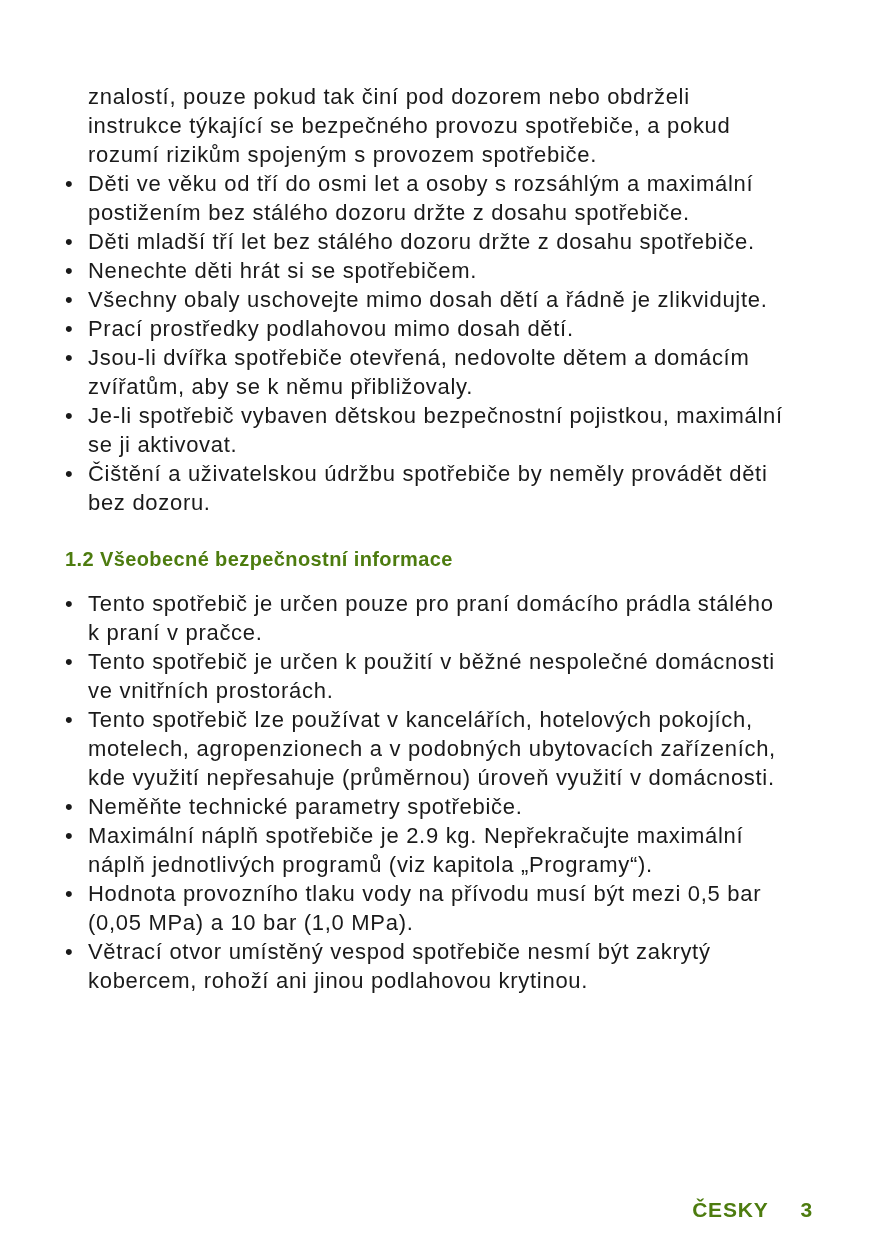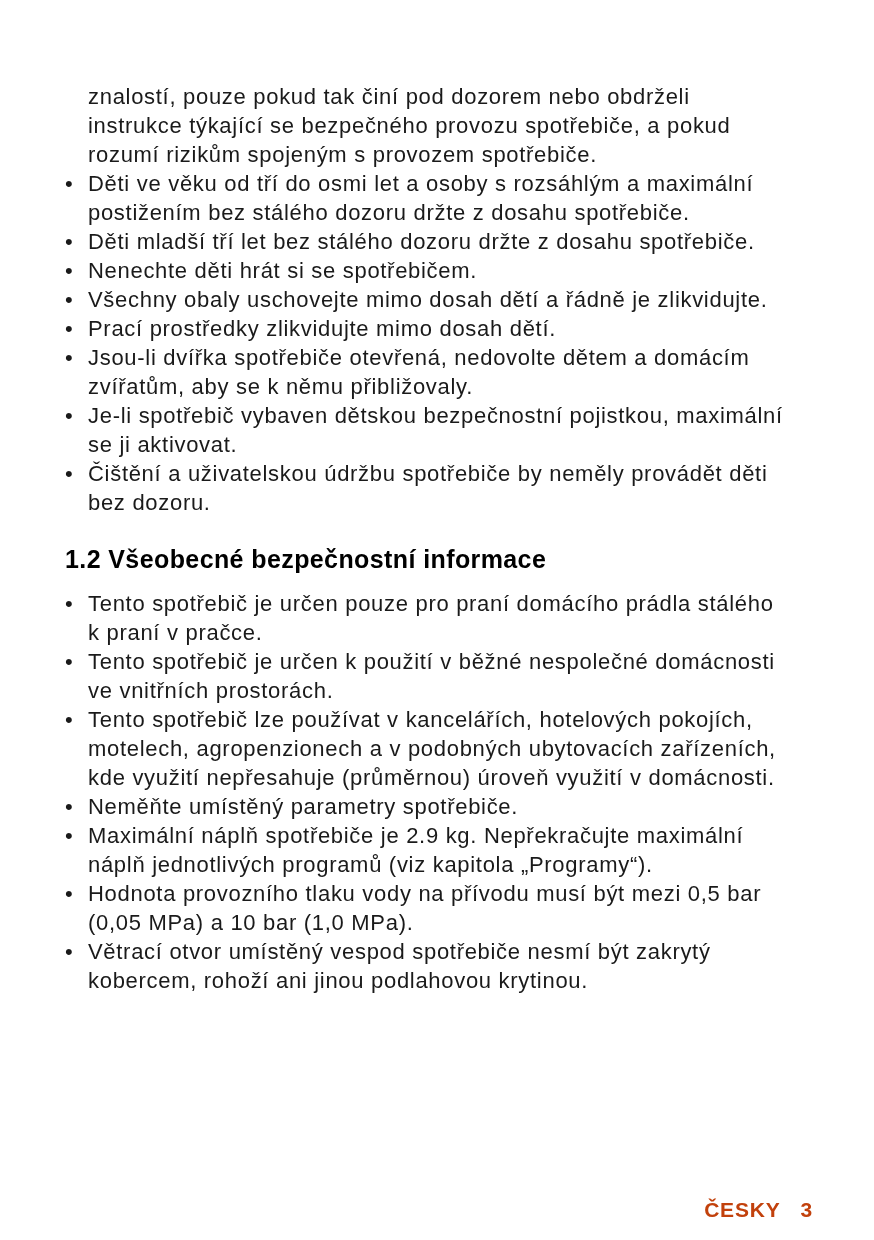--- a/index.html
+++ b/index.html
@@ -43,38 +43,38 @@
   .bullet-marker {
     flex: 0 0 23px;
     width: 23px;
     text-align: left;
   }
   .bullet-text {
     flex: 1 1 auto;
     max-width: 697px;
   }
   h2.section-heading {
-    font-size: 25px;
+    font-size: 20px;
     line-height: 29px;
     font-weight: bold;
     letter-spacing: 0.4px;
     margin: 28px 0 15px 0;
-    color: #000000;
+    color: #4d7c0f;
   }
   .page-footer {
     position: absolute;
     top: 1190px;
     right: 61px;
     display: flex;
     align-items: baseline;
-    gap: 20px;
+    gap: 32px;
     font-size: 21px;
     font-weight: bold;
     letter-spacing: 0.8px;
-    color: #c2410c;
+    color: #4d7c0f;
   }
 </style>
 </head>
 <body>
 
 <div class="page">
   <main class="content">
 
     <p class="continuation">znalostí, pouze pokud tak činí pod dozorem nebo obdrželi instrukce týkající se bezpečného provozu spotřebiče, a pokud rozumí rizikům spojeným s provozem spotřebiče.</p>
 
@@ -95,21 +95,21 @@
           <span class="bullet-text">Nenechte děti hrát si se spotřebičem.</span>
         </li>
 
         <li class="bullet-item">
           <span class="bullet-marker">•</span>
           <span class="bullet-text">Všechny obaly uschovejte mimo dosah dětí a řádně je zlikvidujte.</span>
         </li>
 
         <li class="bullet-item">
           <span class="bullet-marker">•</span>
-          <span class="bullet-text">Prací prostředky zlikvidujte mimo dosah dětí.</span>
+          <span class="bullet-text">Prací prostředky podlahovou mimo dosah dětí.</span>
         </li>
 
         <li class="bullet-item">
           <span class="bullet-marker">•</span>
           <span class="bullet-text">Jsou-li dvířka spotřebiče otevřená, nedovolte dětem a domácím zvířatům, aby se k němu přibližovaly.</span>
         </li>
 
         <li class="bullet-item">
           <span class="bullet-marker">•</span>
           <span class="bullet-text">Je-li spotřebič vybaven dětskou bezpečnostní pojistkou, maximální se ji aktivovat.</span>
@@ -135,21 +135,21 @@
           <span class="bullet-text">Tento spotřebič je určen k použití v běžné nespolečné domácnosti ve vnitřních prostorách.</span>
         </li>
 
         <li class="bullet-item">
           <span class="bullet-marker">•</span>
           <span class="bullet-text">Tento spotřebič lze používat v kancelářích, hotelových pokojích, motelech, agropenzionech a v podobných ubytovacích zařízeních, kde využití nepřesahuje (průměrnou) úroveň využití v domácnosti.</span>
         </li>
 
         <li class="bullet-item">
           <span class="bullet-marker">•</span>
-          <span class="bullet-text">Neměňte umístěný parametry spotřebiče.</span>
+          <span class="bullet-text">Neměňte technické parametry spotřebiče.</span>
         </li>
 
         <li class="bullet-item">
           <span class="bullet-marker">•</span>
           <span class="bullet-text">Maximální náplň spotřebiče je 2.9 kg. Nepřekračujte maximální náplň jednotlivých programů (viz kapitola „Programy“).</span>
         </li>
 
         <li class="bullet-item">
           <span class="bullet-marker">•</span>
           <span class="bullet-text">Hodnota provozního tlaku vody na přívodu musí být mezi 0,5 bar (0,05 MPa) a 10 bar (1,0 MPa).</span>

